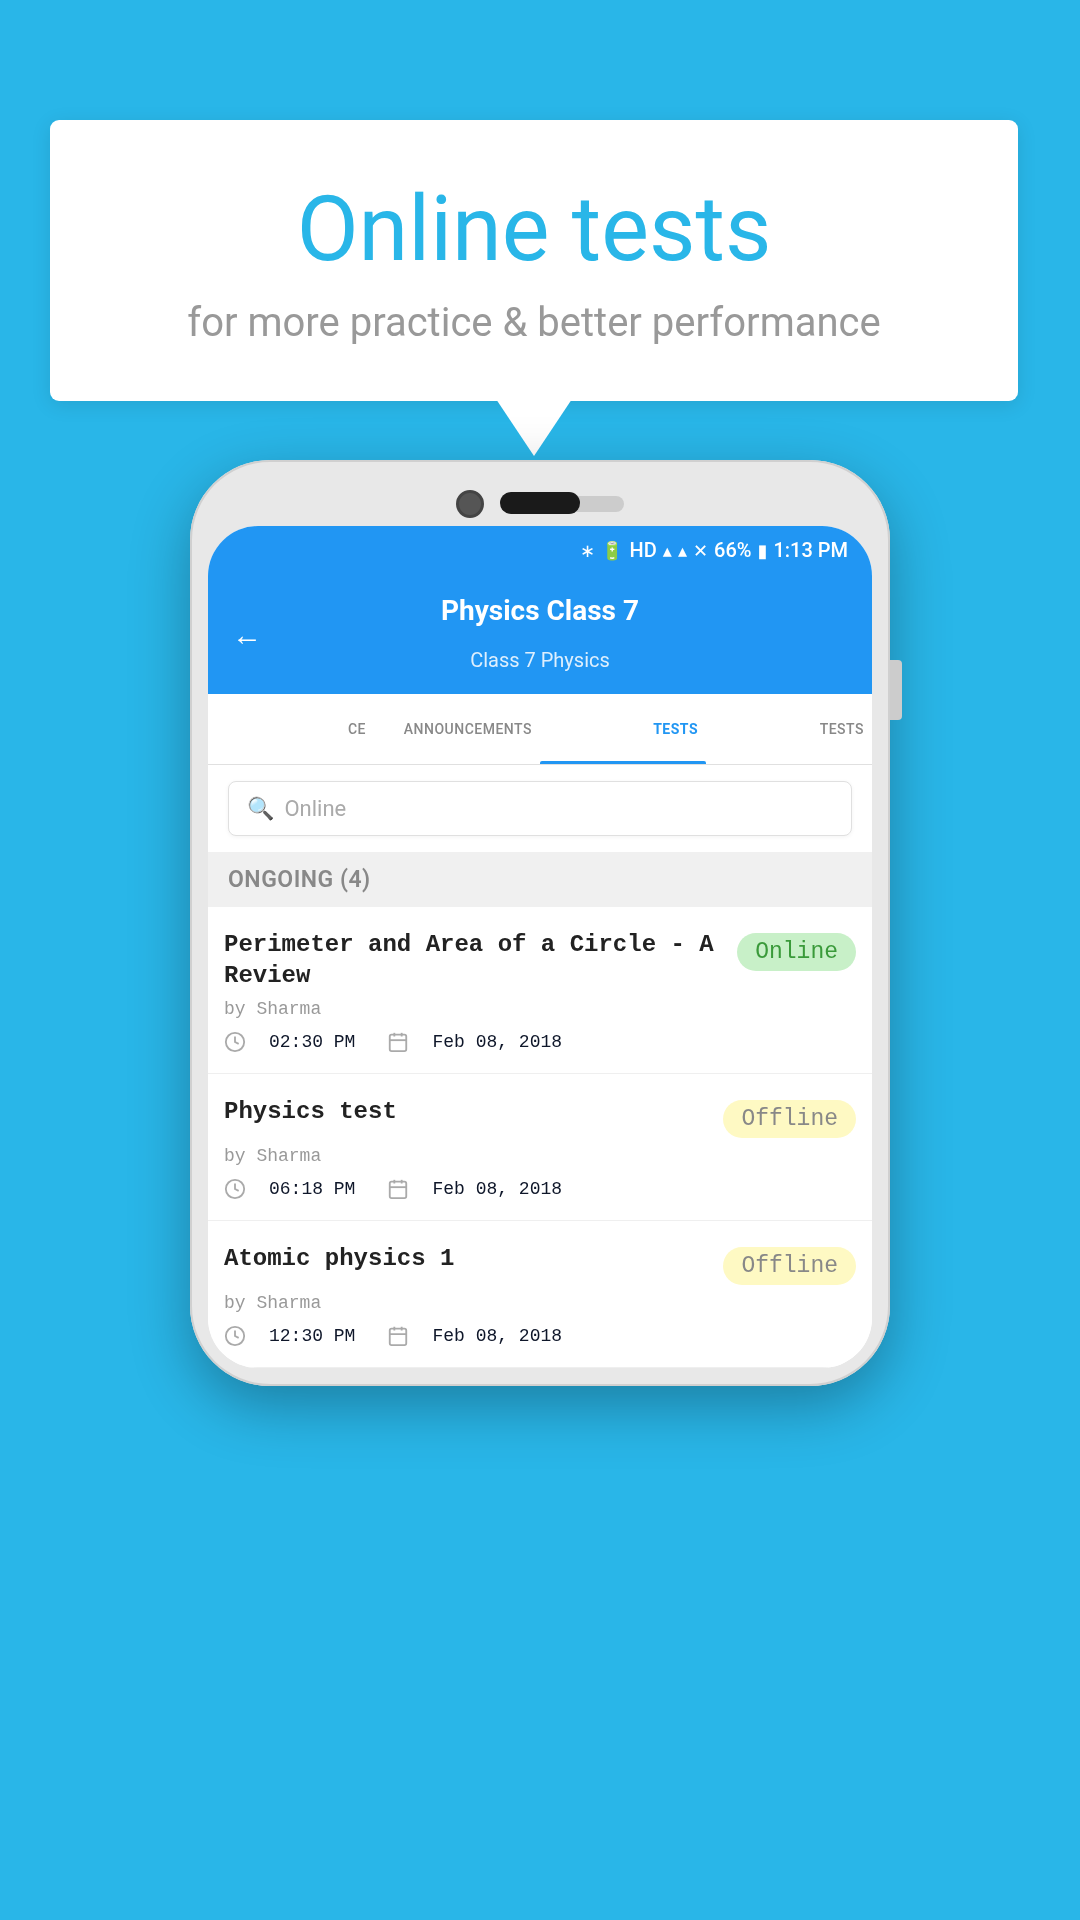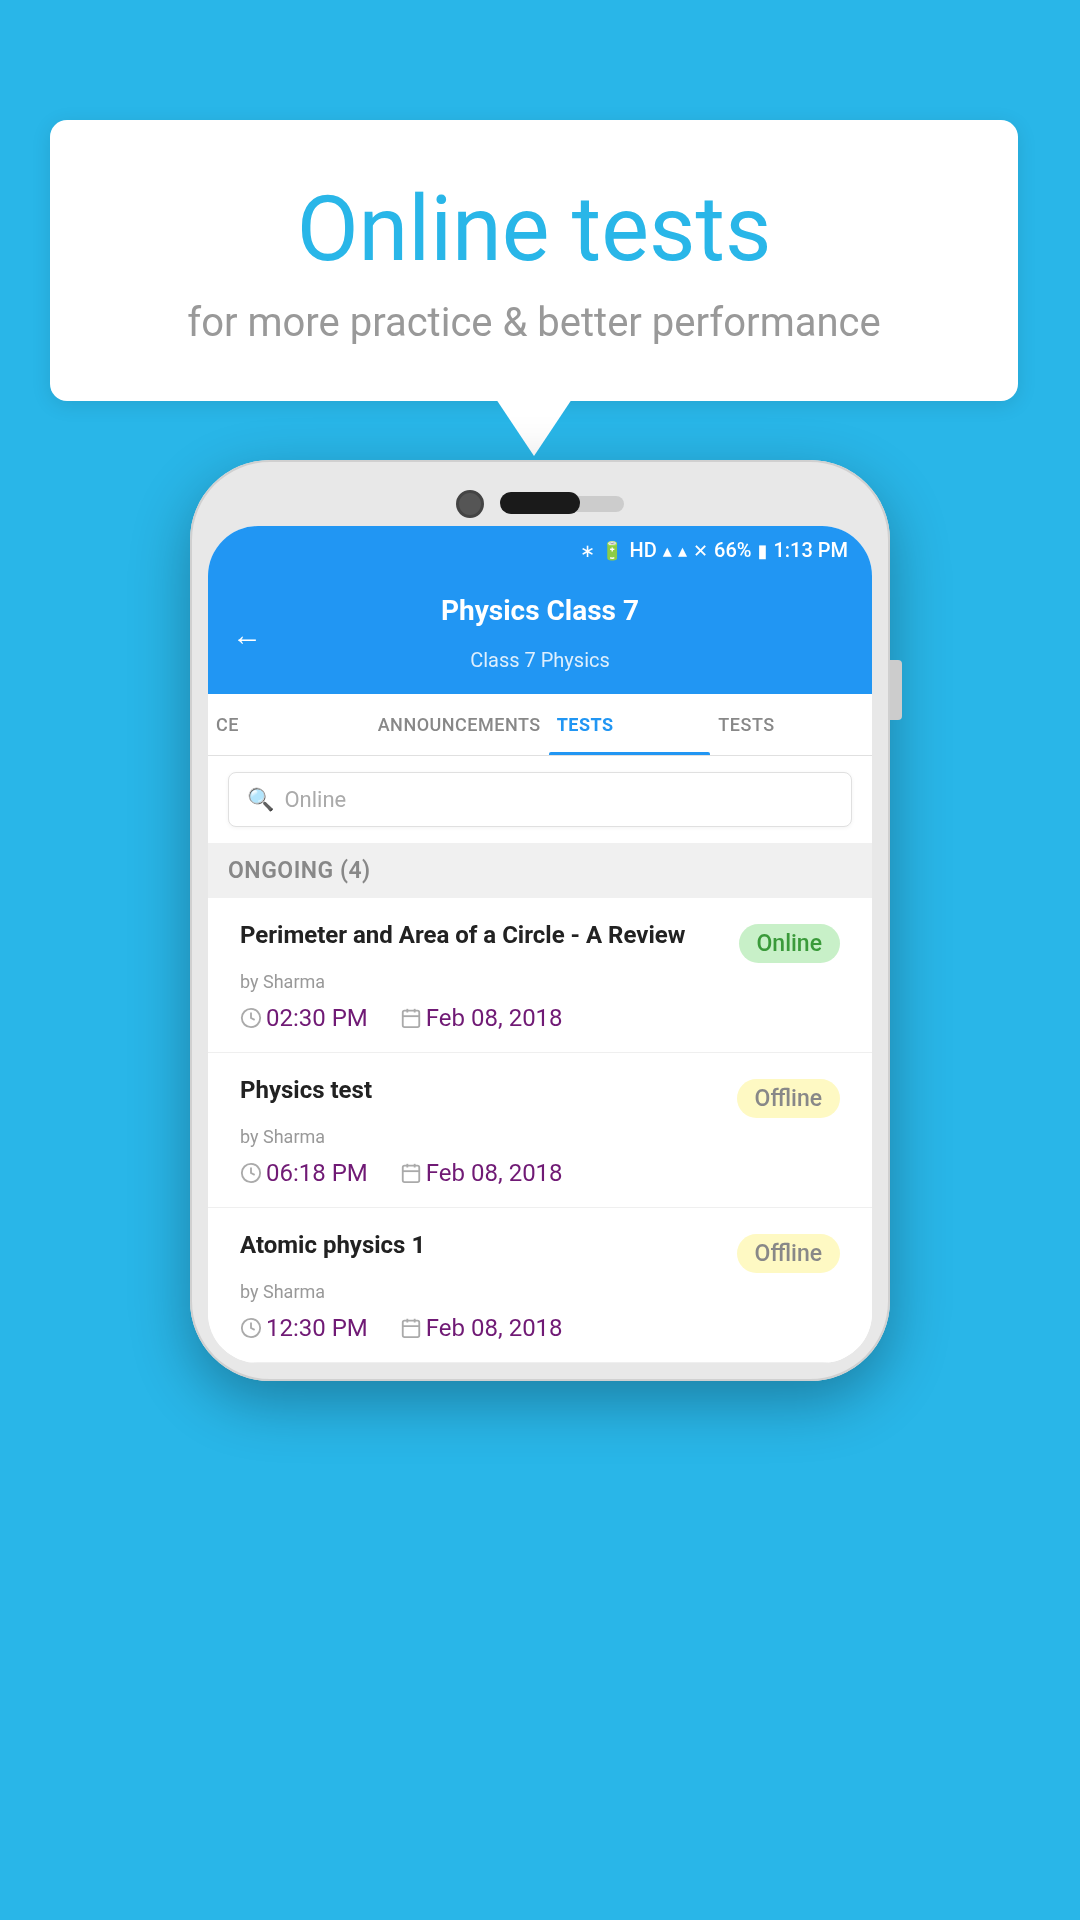--- a/index.html
+++ b/index.html
@@ -13,21 +13,21 @@
       position: relative;
     }
 
     
     .speech-bubble {
       position: absolute;
       top: 120px;
       left: 50px;
       right: 62px;
       background: white;
-      border-radius: 17px;
+      border-radius: 9px;
       padding: 60px 60px 55px;
       text-align: center;
       box-shadow: 0 4px 20px rgba(0,0,0,0.1);
     }
 
     .speech-bubble::after {
       content: '';
       position: absolute;
       bottom: -55px;
       left: 50%;
@@ -185,23 +185,23 @@
 
     
     .tabs-bar {
       display: flex;
       background: white;
       border-bottom: 1px solid #e0e0e0;
     }
 
     .tab-item {
       flex: 1;
-      padding: 20px 8px;
-      text-align: left;
-      font-size: 18px;
+      padding: 27px 8px;
+      text-align: right;
+      font-size: 14px;
       font-weight: 500;
       color: #888;
       cursor: pointer;
       letter-spacing: 0.5px;
       position: relative;
     }
 
     .tab-item.active {
       color: #2196f3;
       font-weight: 700;
@@ -252,22 +252,23 @@
       padding: 14px 20px;
       font-size: 23px;
       font-weight: 600;
       color: #888;
       letter-spacing: 0.5px;
     }
 
     
     .test-item {
       background: white;
-      padding: 22px 32px 20px;
+      padding: 22px 16px 20px;
       border-bottom: 1px solid #efefef;
+      font-family: Liberation Mono, monospace;
     }
 
     .test-item-header {
       display: flex;
       justify-content: space-between;
       align-items: flex-start;
       margin-bottom: 8px;
     }
 
     .test-title {
@@ -306,23 +307,23 @@
 
     .test-meta {
       display: flex;
       gap: 32px;
       align-items: center;
     }
 
     .meta-item {
       display: flex;
       align-items: center;
-      gap: 4px;
-      color: #701a75;
-      font-size: 24px;
+      gap: 23px;
+      color: #0f172a;
+      font-size: 18px;
     }
 
     
     .icon-clock, .icon-calendar {
       display: inline-flex;
       align-items: center;
       justify-content: center;
     }
 
     svg.icon-svg {

